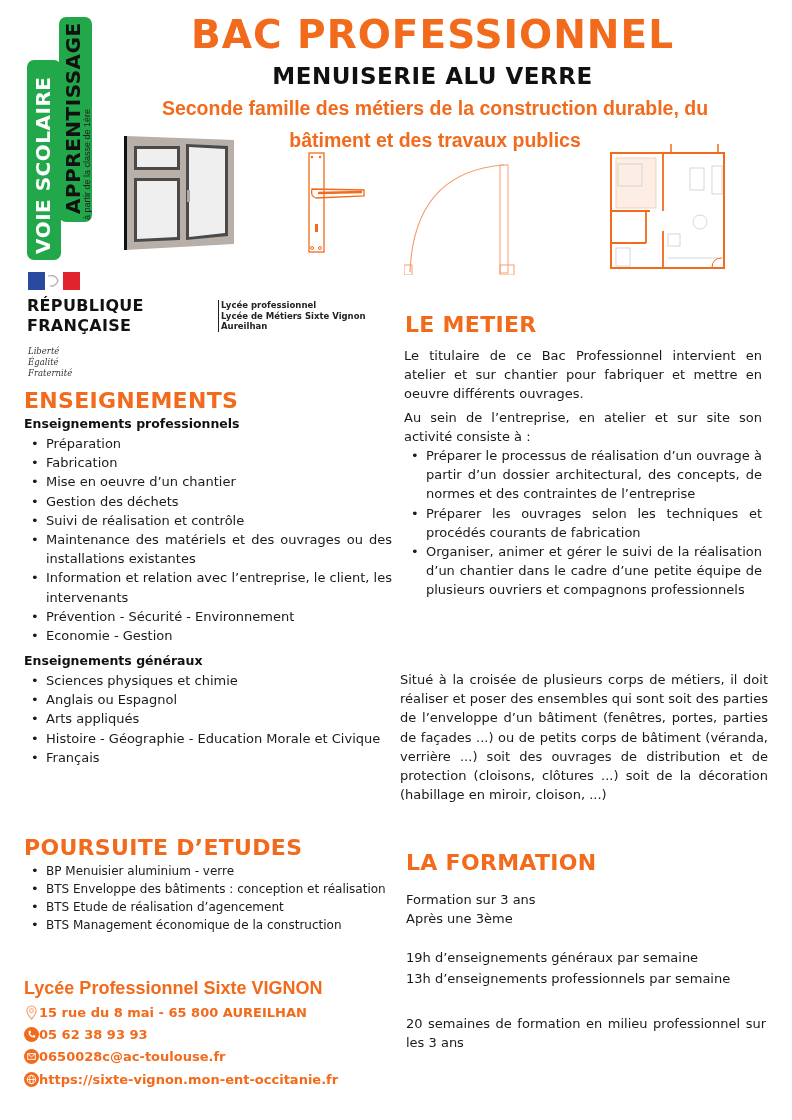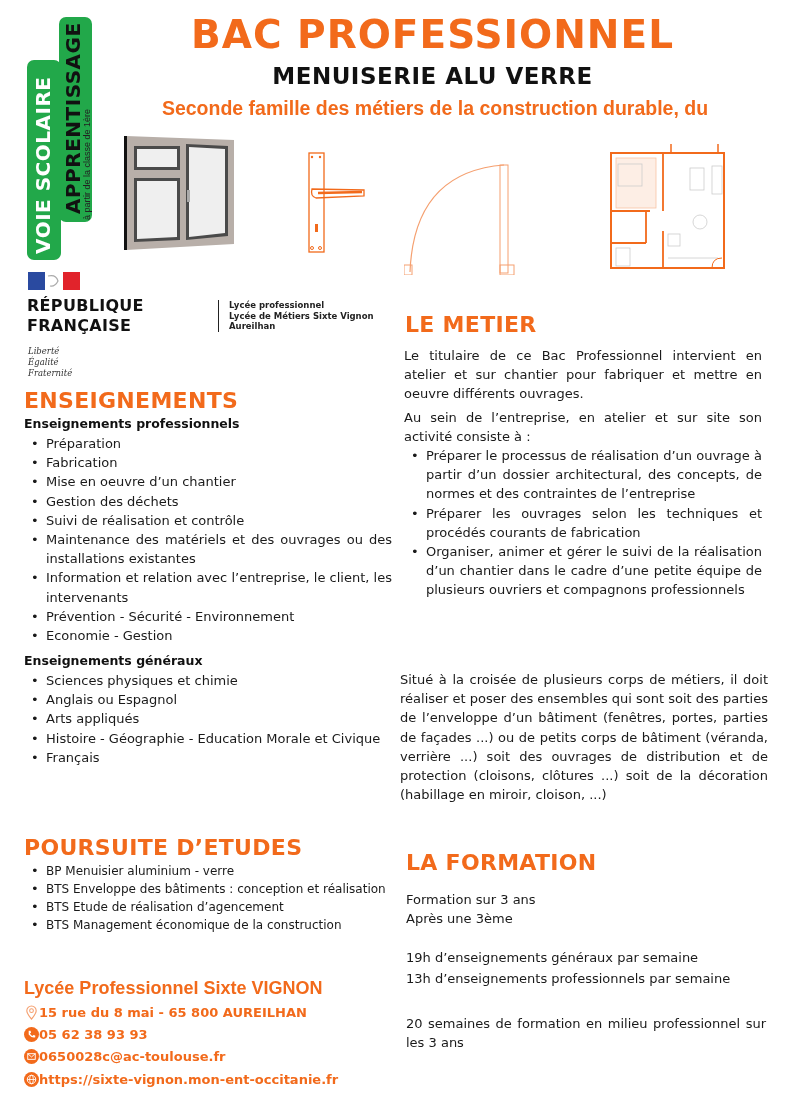--- a/index.html
+++ b/index.html
@@ -22,21 +22,21 @@
   .appr-text { left: 61px; top: 214px; color: #111; font-size: 20px; letter-spacing: 0.5px; }
   .appr-small { left: 82px; top: 220px; color: #222; font-size: 9px; font-weight: normal; font-family: "Liberation Sans", sans-serif; }
 
   
   .img { position: absolute; }
 
   
   .rf-flag { position: absolute; left: 28px; top: 272px; width: 52px; height: 18px; }
   .rf-name { position: absolute; left: 27px; top: 296px; font-weight: bold; font-size: 16px; line-height: 20px; color: #111; letter-spacing: 0.3px; }
   .rf-motto { position: absolute; left: 28px; top: 346px; font-family: "DejaVu Serif", serif; font-style: italic; font-size: 8.5px; line-height: 11px; color: #333; }
-  .lycee-block { position: absolute; left: 218px; top: 300px; border-left: 1.5px solid #222; padding-left: 10px; font-weight: bold; font-size: 8.5px; line-height: 10.5px; color: #222; }
+  .lycee-block { position: absolute; left: 218px; top: 300px; border-left: 1.5px solid #222; padding-left: 2px; font-weight: bold; font-size: 8.5px; line-height: 10.5px; color: #222; }
 
   
   .h2 { position: absolute; font-weight: bold; font-size: 22px; color: #f26a1b; letter-spacing: 0.3px; line-height: 26px; }
   .subh { position: absolute; font-weight: bold; font-size: 12.5px; color: #111; }
 
   ul.blist { position: absolute; list-style: none; font-size: 13px; line-height: 19.2px; color: #1a1a1a; }
   ul.blist li { position: relative; padding-left: 22px; }
   ul.blist li::before { content: "•"; position: absolute; left: 7px; top: 0; font-size: 13px; }
   .justify { text-align: justify; }
   ul.small li { font-size: 12px; line-height: 18px; }
@@ -48,20 +48,21 @@
   .contact-row { position: absolute; left: 24px; display: flex; align-items: flex-start; font-weight: bold; font-size: 13px; color: #f26a1b; }
   .ci { width: 15px; height: 15px; display: inline-block; }
 </style>
 </head>
 <body>
 
 <div class="title-main">BAC PROFESSIONNEL</div>
 <div class="title-sub">MENUISERIE ALU VERRE</div>
 <div class="title-fam">
   <div>Seconde famille des métiers de la construction durable, du</div>
+  <div>bâtiment et des travaux publics</div>
 </div>
 
 <div class="tab-appr"></div>
 <div class="tab-voie"></div>
 <div class="vtext voie-text">VOIE  SCOLAIRE</div>
 <div class="vtext appr-text">APPRENTISSAGE</div>
 <div class="vtext appr-small">à partir de la classe de 1ère</div>
 
 <svg class="img" style="left:124px;top:132px;" width="112" height="120" viewBox="0 0 112 120">
   <polygon points="2,4 110,8 110,112 2,118" fill="#b8afa9"></polygon>

